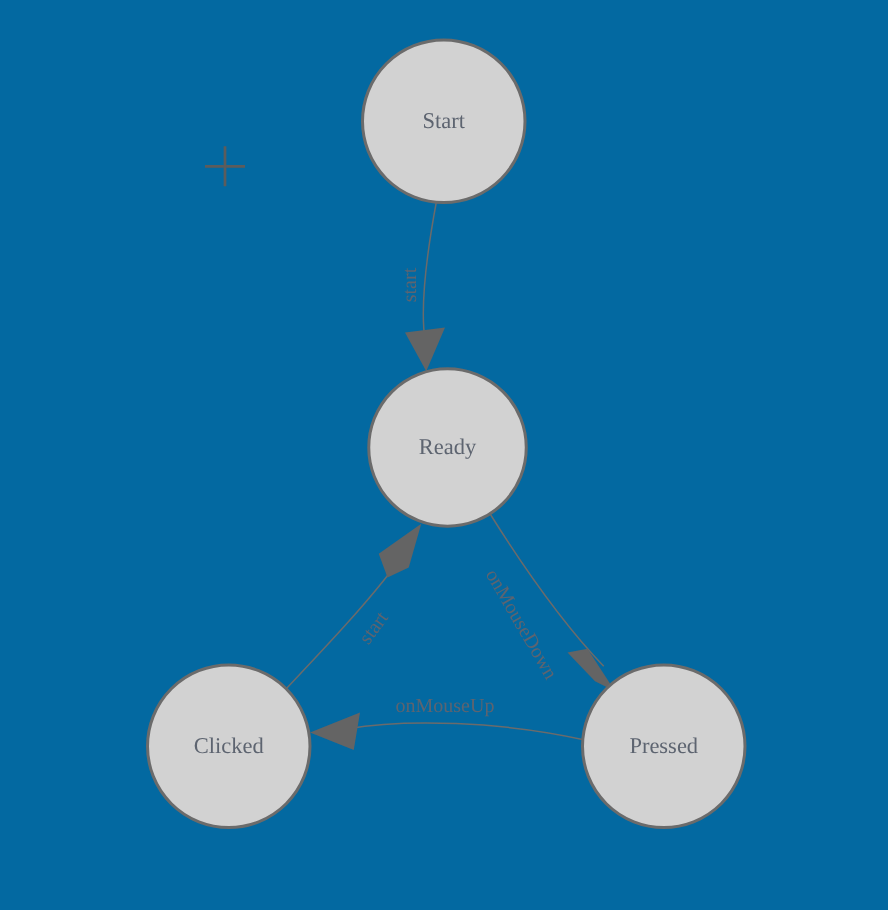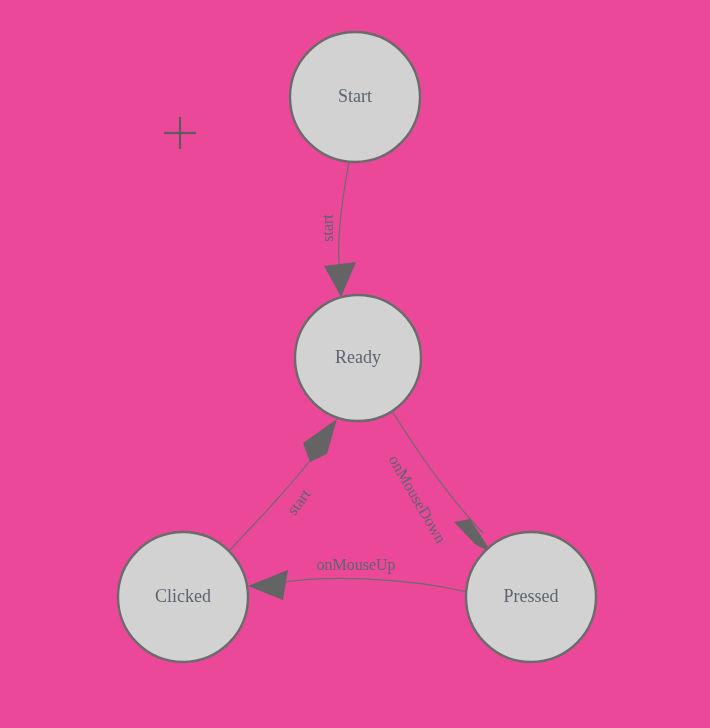--- a/index.html
+++ b/index.html
@@ -7,21 +7,21 @@
     padding: 0;
     background: #ffffff;
   }
   body {
     font-family: "Liberation Serif", "DejaVu Serif", serif;
   }
   #diagram-canvas {
     position: relative;
     width: 710px;
     height: 728px;
-    background: #ec4899;
+    background: #0369a1;
     overflow: hidden;
   }
   #diagram-svg {
     position: absolute;
     top: 0;
     left: 0;
     width: 710px;
     height: 728px;
     display: block;
   }

